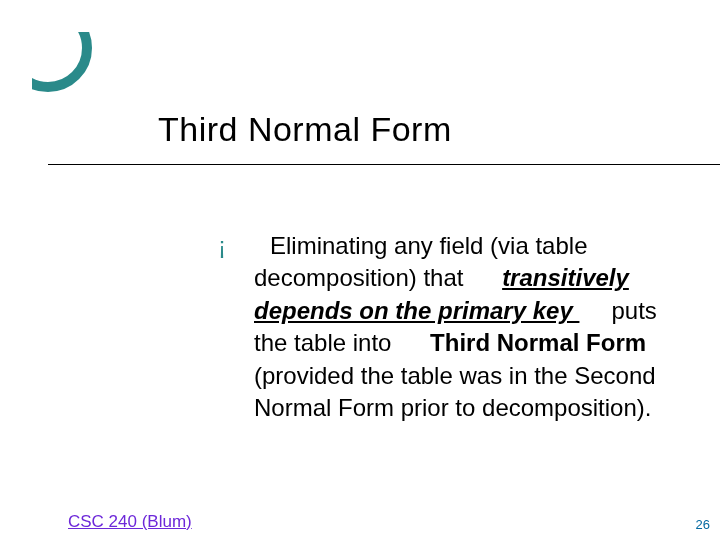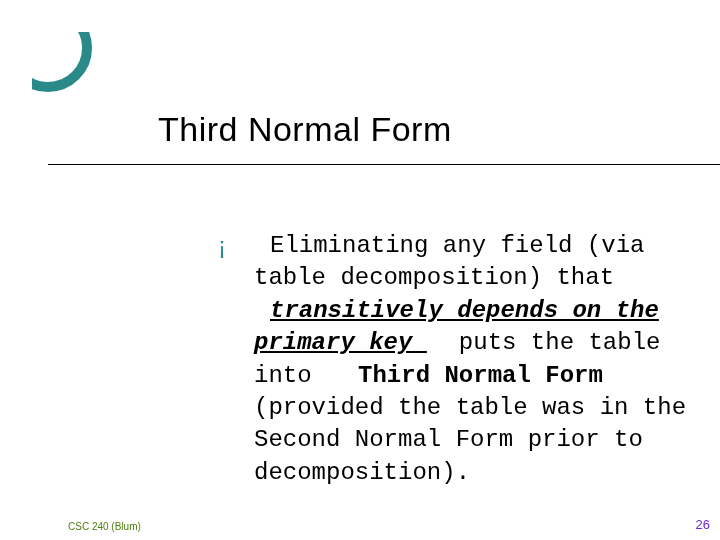--- a/index.html
+++ b/index.html
@@ -57,45 +57,46 @@
       font-size: 24px;
       color: #2a8a8a;
       margin-right: 12px;
       line-height: 1.35;
       flex-shrink: 0;
     }
     .bullet-text {
       font-size: 24px;
       color: #000000;
       line-height: 1.35;
-      font-family: Liberation Mono, monospace;
+      font-family: Liberation Sans, sans-serif;
     }
     .italic-underline {
       font-style: italic;
       text-decoration: underline;
       font-weight: 700;
     }
     .bold {
       font-weight: 700;
     }
     .footer-left {
       position: absolute;
       left: 20px;
       bottom: 24px;
       font-family: Arial, Helvetica, sans-serif;
-      font-size: 10px;
-      color: #4d7c0f;
+      font-size: 17px;
+      color: #6d28d9;
+      text-decoration: underline;
     }
     .footer-right {
       position: absolute;
       right: 26px;
       bottom: 24px;
       font-family: Arial, Helvetica, sans-serif;
       font-size: 13px;
-      color: #6d28d9;
+      color: #0369a1;
     }
   </style>
 </head>
 <body>
 
 <div class="decorative-circle"></div>
 
 <h1 class="slide-title">Third Normal Form</h1>
 
 <div class="title-underline"></div>

